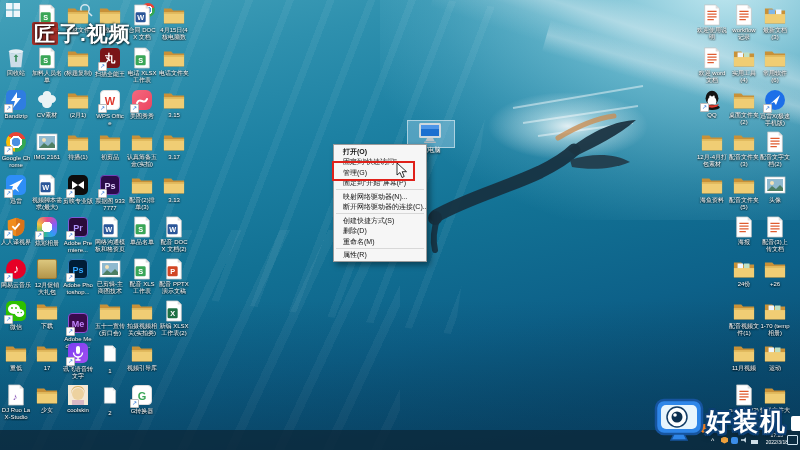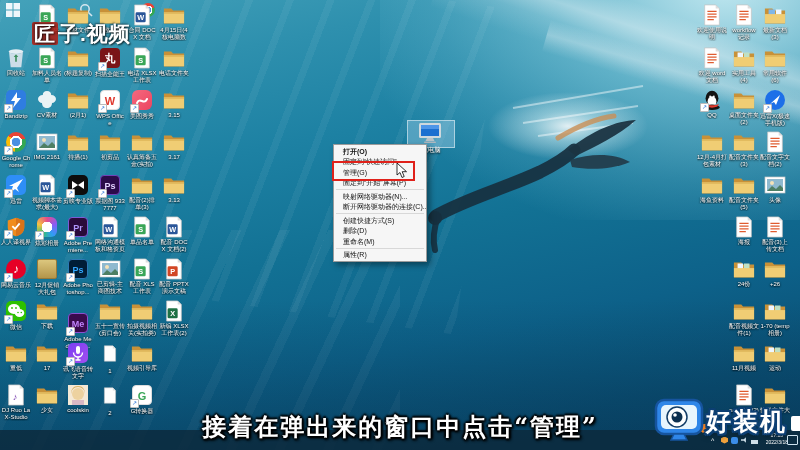--- a/index.html
+++ b/index.html
@@ -1000,21 +1000,20 @@
   </div>
   <div id="clock">
     <div>17:13</div>
     <div>2022/3/18</div>
   </div>
   <div id="notif"></div>
 
   <div id="watermark">
     <span class="wm-first">匠</span><span>子.视频</span>
   </div>
-  <div id="caption">接着在弹出来的窗口中点击“管理”</div>
 
   <div id="brand">
     <div id="brand-logo">
       <svg viewBox="0 0 50 46">
         <rect x="2" y="2" width="46" height="34" rx="8" fill="#2f86e8" stroke="#16549e" stroke-width="2.5"></rect>
         <rect x="7" y="7" width="36" height="24" rx="5" fill="#e8f5fd"></rect>
         <circle cx="23" cy="19" r="10" fill="#fff" stroke="#123c66" stroke-width="1.5"></circle>
         <circle cx="23" cy="19" r="5.5" fill="#0c2f4e"></circle>
         <circle cx="21" cy="17" r="1.8" fill="#fff"></circle>
         <path d="M20 36 h10 l3 6 h-16 z" fill="#2f86e8" stroke="#16549e" stroke-width="1.5"></path>

